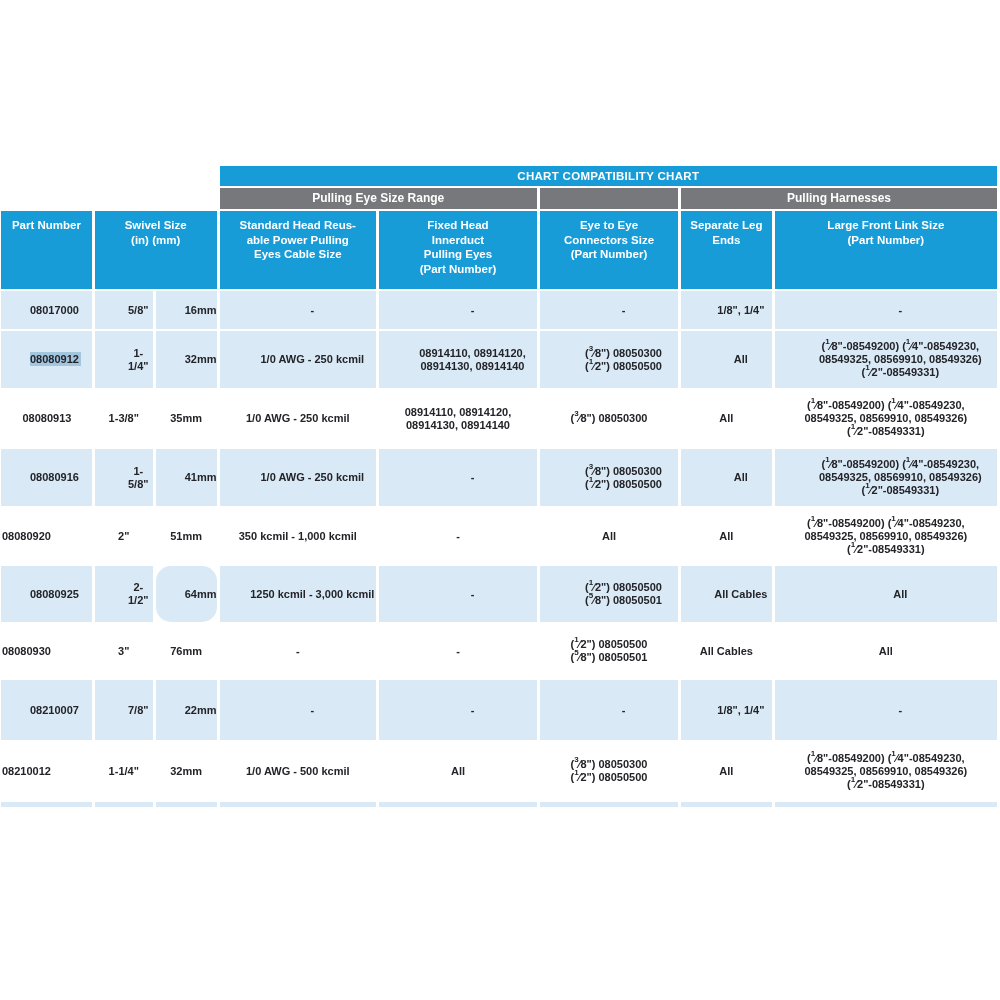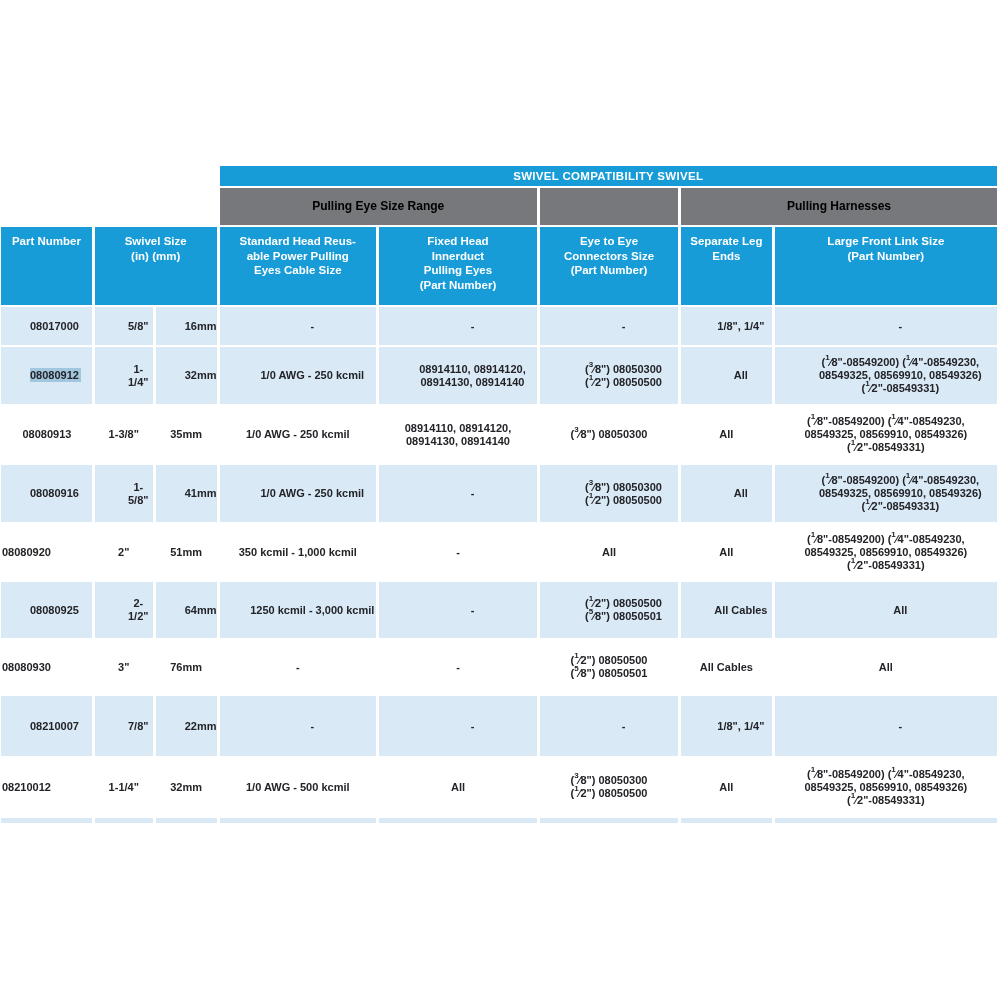--- a/index.html
+++ b/index.html
@@ -18,22 +18,22 @@
     text-align:center;vertical-align:middle;
     font-size:11px;line-height:13px;
     overflow:hidden;padding:0;
   }
   td.blank{background:#ffffff;}
   td.title{
     background:var(--header_blue,#189cd8);color:#ffffff;
     height:20px;font-size:11.5px;letter-spacing:.3px;
   }
   td.group{
-    background:var(--band_gray,#77787b);color:#000000;
-    height:37px;font-size:12px;
+    background:var(--band_gray,#77787b);color:#ffffff;
+    height:21px;font-size:12px;
   }
   td.head{
     background:var(--header_blue,#189cd8);color:#ffffff;
     height:71px;vertical-align:top;padding-top:7px;
     font-size:11.5px;line-height:14.5px;
   }
   tbody tr.alt td{background:var(--row_blue,#d9eaf6);padding-left:29px;}
   tbody tr.plain td{background:#ffffff;}
   td.cell-part{text-align:left;padding-left:1px;}
   span.hl{background:var(--highlight,#a3c6df);padding:1px 2px 1px 0;}
@@ -50,21 +50,21 @@
       <col style="width:52px">
     <col style="width:158px">
       <col style="width:159px">
       <col style="width:139px">
     <col style="width:91px">
       <col style="width:224px">
   </colgroup>
   <thead>
     <tr>
       <td class="blank" colspan="3"></td>
-      <td class="title" colspan="5">SWIVEL COMPATIBILITY SWIVEL</td>
+      <td class="title" colspan="5">CHART COMPATIBILITY CHART</td>
     </tr>
     <tr>
       <td class="blank" colspan="3"></td>
       <td class="group" colspan="2">Pulling Eye Size Range</td>
       <td class="group"></td>
       <td class="group" colspan="2">Pulling Harnesses</td>
     </tr>
     <tr>
       <td class="head">Part Number</td>
       <td class="head" colspan="2">Swivel Size<br>(in) (mm)</td>
@@ -122,21 +122,21 @@
         <td style="height: 56px;">51mm</td>
         <td style="height: 56px;">350 kcmil - 1,000 kcmil</td>
         <td style="height: 56px;">-</td>
         <td style="height: 56px;">All</td>
         <td style="height: 56px;">All</td>
         <td style="height: 56px;">(<sup>1</sup>⁄8"-08549200) (<sup>1</sup>⁄4"-08549230,<br>08549325, 08569910, 08549326)<br>(<sup>1</sup>⁄2"-08549331)</td>
       </tr>
       <tr class="alt">
         <td class="cell-part" style="height: 56px;">08080925</td>
         <td style="height: 56px;">2-1/2"</td>
-        <td style="height: 56px;">64mm</td>
+        <td style="height: 56px; border-radius: 15px;">64mm</td>
         <td style="height: 56px;">1250 kcmil - 3,000 kcmil</td>
         <td style="height: 56px;">-</td>
         <td style="height: 56px;">(<sup>1</sup>⁄2") 08050500<br>(<sup>5</sup>⁄8") 08050501</td>
         <td style="height: 56px;">All Cables</td>
         <td style="height: 56px;">All</td>
       </tr>
       <tr class="plain">
         <td class="cell-part" style="height: 54px; margin-left: 36px;">08080930</td>
         <td style="height: 54px;">3"</td>
         <td style="height: 54px;">76mm</td>

